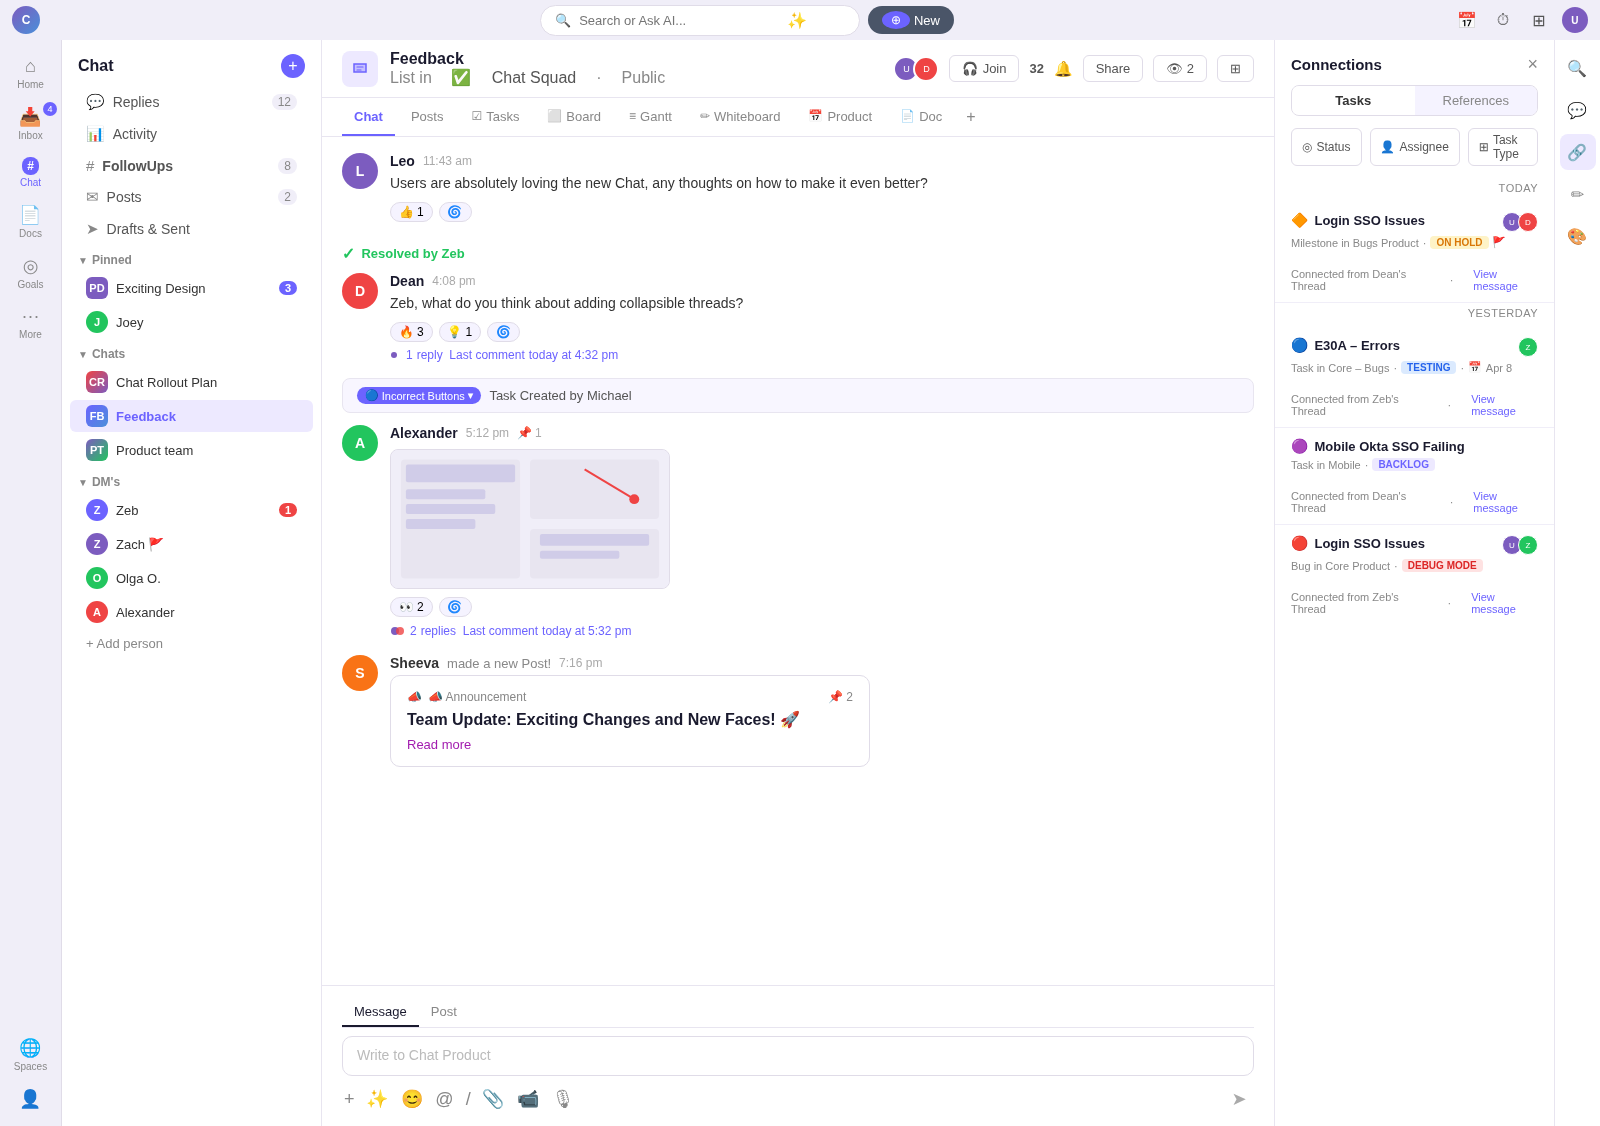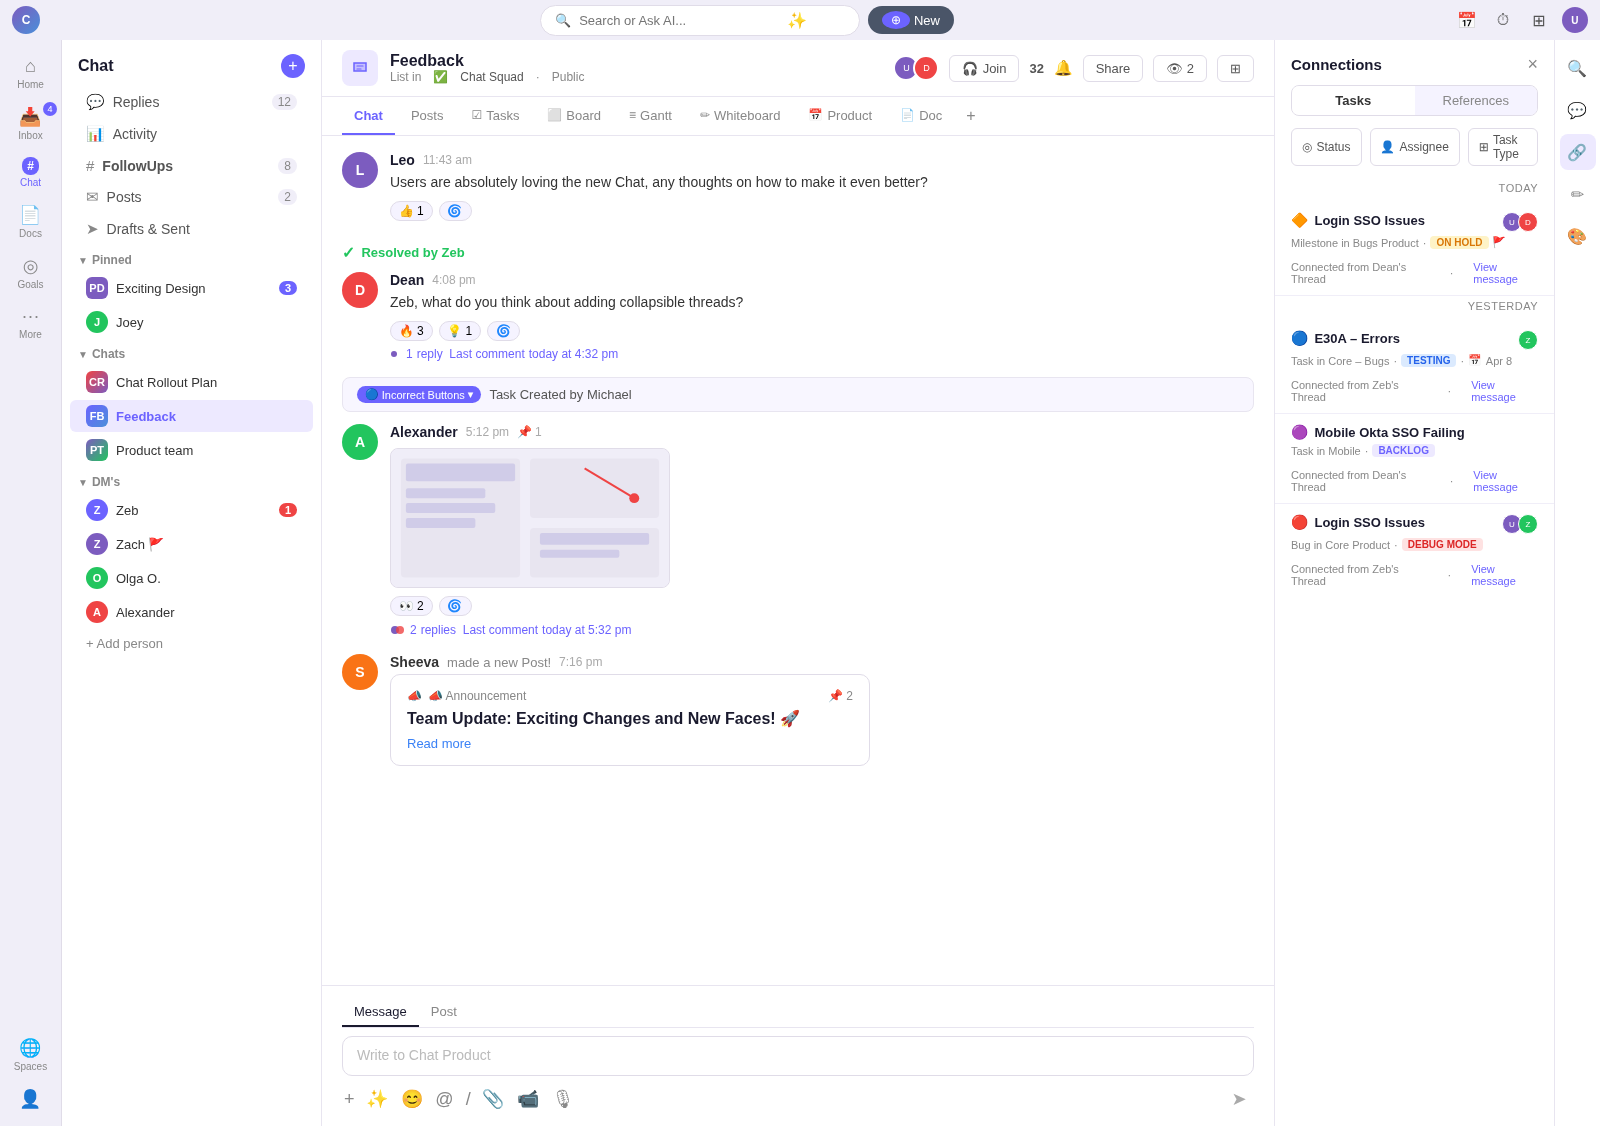--- a/index.html
+++ b/index.html
@@ -59,21 +59,21 @@
     .add-person { display: flex; align-items: center; gap: 6px; padding: 5px 16px; color: #888; font-size: 13px; cursor: pointer; margin: 2px 8px; }
 
     
     .main-content { flex: 1; display: flex; flex-direction: column; background: white; min-width: 0; }
 
     
     .chat-header { display: flex; align-items: center; justify-content: space-between; padding: 10px 20px; border-bottom: 1px solid #e8e5f0; }
     .chat-header-left { display: flex; align-items: center; gap: 12px; }
     .chat-header-icon { width: 36px; height: 36px; background: #ede9ff; border-radius: 8px; display: flex; align-items: center; justify-content: center; font-size: 18px; }
     .chat-header-title { font-size: 16px; font-weight: 700; color: #1a1a2e; }
-    .chat-header-sub { font-size: 12px; color: #888; display: flex; align-items: center; gap: 12px; }
+    .chat-header-sub { font-size: 16px; color: #888; display: flex; align-items: center; gap: 20px; }
     .chat-header-right { display: flex; align-items: center; gap: 10px; }
     .avatar-group { display: flex; }
     .avatar-group .av { width: 26px; height: 26px; border-radius: 50%; border: 2px solid white; margin-left: -6px; background: #7c5cbf; color: white; font-size: 9px; display: flex; align-items: center; justify-content: center; }
     .avatar-group .av:first-child { margin-left: 0; }
     .header-btn { display: flex; align-items: center; gap: 4px; padding: 5px 12px; border: 1px solid #e0dce8; border-radius: 6px; font-size: 13px; color: #555; cursor: pointer; background: white; }
     .members-count { font-size: 13px; color: #555; font-weight: 600; }
     .bell-icon { font-size: 15px; color: #888; cursor: pointer; }
 
     
     .chat-tabs { display: flex; align-items: center; padding: 0 20px; border-bottom: 1px solid #e8e5f0; gap: 4px; }
@@ -99,21 +99,21 @@
 
     .task-banner { display: flex; align-items: center; gap: 8px; background: #f8f6ff; border-radius: 8px; padding: 8px 14px; margin-bottom: 12px; font-size: 13px; color: #555; border: 1px solid #e8e5f0; }
     .task-tag { background: #6c63ff; color: white; border-radius: 12px; padding: 2px 8px; font-size: 11px; display: flex; align-items: center; gap: 3px; }
 
     .msg-image { width: 280px; border-radius: 8px; overflow: hidden; border: 1px solid #e0dce8; margin-top: 8px; background: #f5f3ff; height: 140px; display: flex; align-items: center; justify-content: center; color: #aaa; font-size: 12px; }
 
     .post-card { border: 1px solid #e0dce8; border-radius: 10px; padding: 14px 16px; max-width: 480px; background: white; }
     .post-tag { display: flex; align-items: center; gap: 6px; font-size: 12px; color: #888; margin-bottom: 6px; }
     .post-title { font-size: 16px; font-weight: 700; color: #1a1a2e; margin-bottom: 8px; }
     .post-text { font-size: 13px; color: #555; line-height: 1.5; margin-bottom: 8px; }
-    .read-more { font-size: 13px; color: #3b82f6; cursor: pointer; }
+    .read-more { font-size: 13px; color: #a21caf; cursor: pointer; }
 
     
     .message-input-area { padding: 12px 20px; border-top: 1px solid #e8e5f0; background: white; }
     .input-tabs { display: flex; gap: 0; margin-bottom: 8px; border-bottom: 1px solid #e8e5f0; }
     .input-tab { padding: 6px 12px; font-size: 13px; color: #888; cursor: pointer; border-bottom: 2px solid transparent; text-align: right; }
     .input-tab.active { color: #1a1a2e; border-bottom-color: #1a1a2e; font-weight: 500; }
     .input-box { border: 1px solid #e0dce8; border-radius: 10px; padding: 10px 14px; font-size: 14px; color: #aaa; min-height: 40px; margin-bottom: 8px; cursor: text; }
     .input-toolbar { display: flex; align-items: center; justify-content: space-between; }
     .input-tools { display: flex; gap: 8px; align-items: center; }
     .input-tool { font-size: 18px; color: #888; cursor: pointer; padding: 2px; }
@@ -143,21 +143,21 @@
     .conn-item-title { font-size: 13px; font-weight: 600; color: #1a1a2e; }
     .conn-item-avatars { display: flex; }
     .conn-item-avatars .av { width: 20px; height: 20px; border-radius: 50%; border: 1px solid white; margin-left: -4px; background: #7c5cbf; color: white; font-size: 8px; display: flex; align-items: center; justify-content: center; }
     .conn-item-avatars .av:first-child { margin-left: 0; }
     .conn-item-sub { font-size: 11px; color: #888; display: flex; align-items: center; gap: 4px; margin-top: 2px; }
     .status-tag { padding: 1px 6px; border-radius: 4px; font-size: 10px; font-weight: 700; text-transform: uppercase; }
     .tag-onhold { background: #fef3c7; color: #d97706; }
     .tag-testing { background: #dbeafe; color: #2563eb; }
     .tag-backlog { background: #ede9ff; color: #6c63ff; }
     .tag-debug { background: #fee2e2; color: #dc2626; }
-    .conn-item-from { font-size: 11px; color: #888; margin-top: 12px; display: flex; align-items: center; gap: 20px; }
+    .conn-item-from { font-size: 11px; color: #888; margin-top: 19px; display: flex; align-items: center; gap: 20px; }
     .view-msg { color: #6c63ff; cursor: pointer; text-decoration: none; font-size: 11px; }
     .flag-icon { font-size: 11px; }
 
     
     .far-right { width: 46px; background: white; border-left: 1px solid #e8e5f0; display: flex; flex-direction: column; align-items: center; padding: 10px 0; gap: 6px; }
     .fr-icon { width: 36px; height: 36px; display: flex; align-items: center; justify-content: center; font-size: 16px; color: #888; cursor: pointer; border-radius: 8px; }
     .fr-icon.active { color: #6c63ff; background: #ede9ff; }
 
     
     ::-webkit-scrollbar { width: 4px; }

